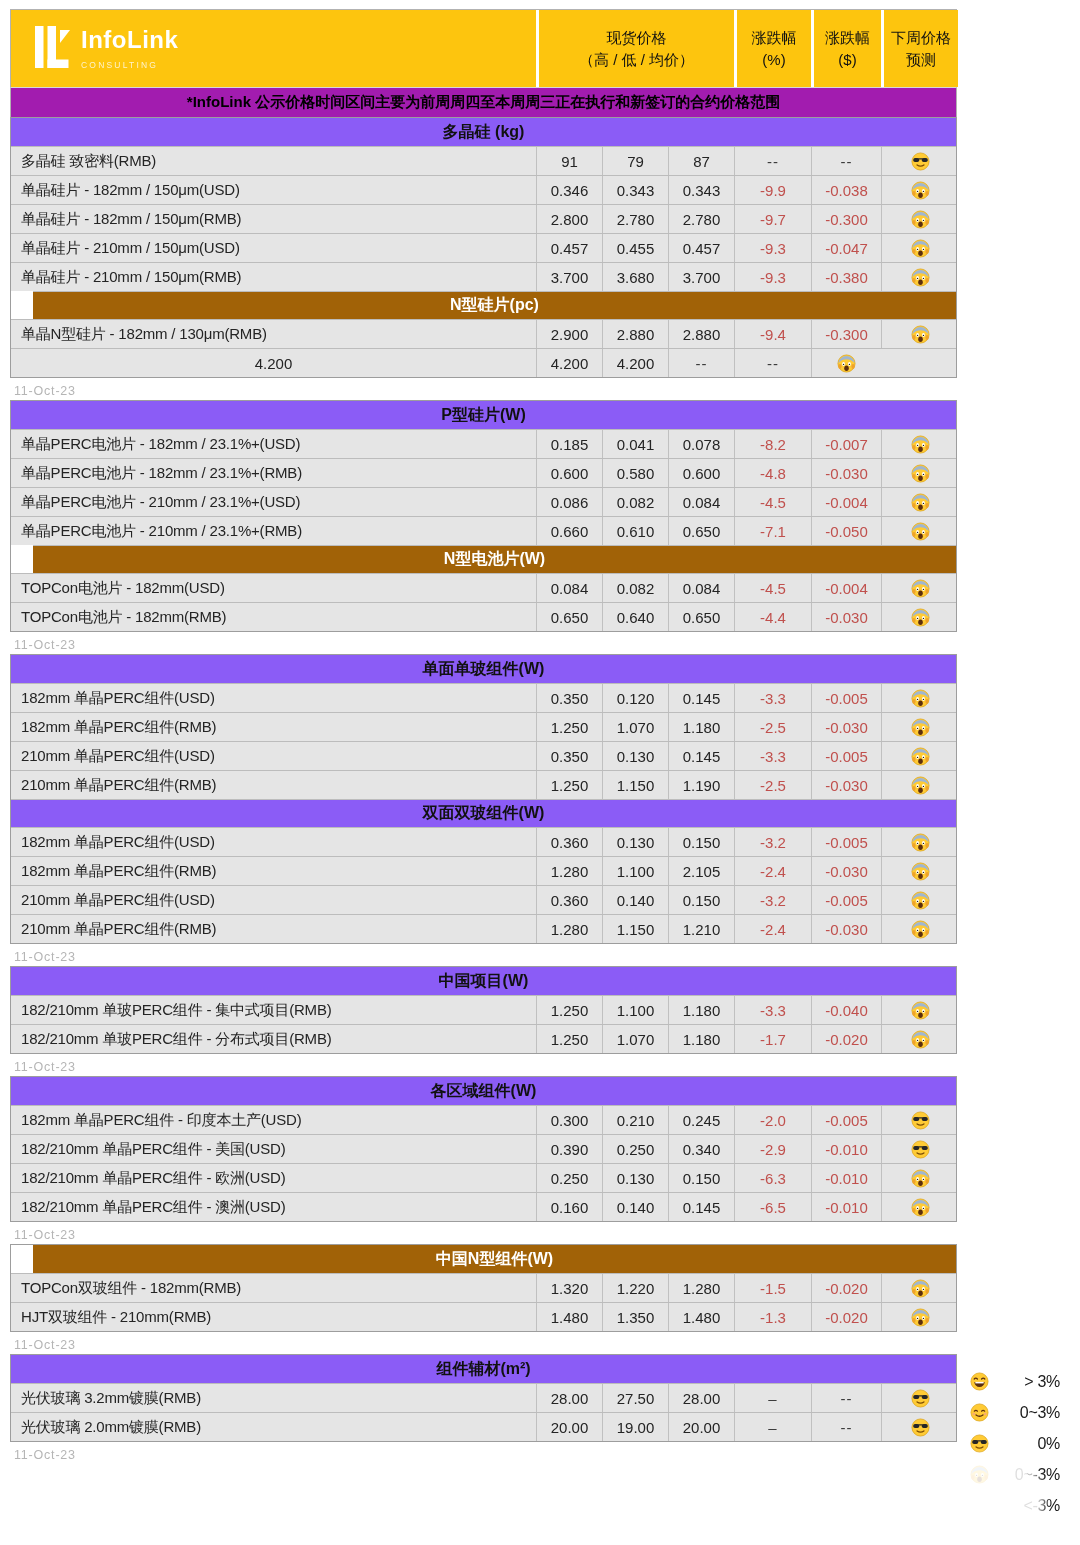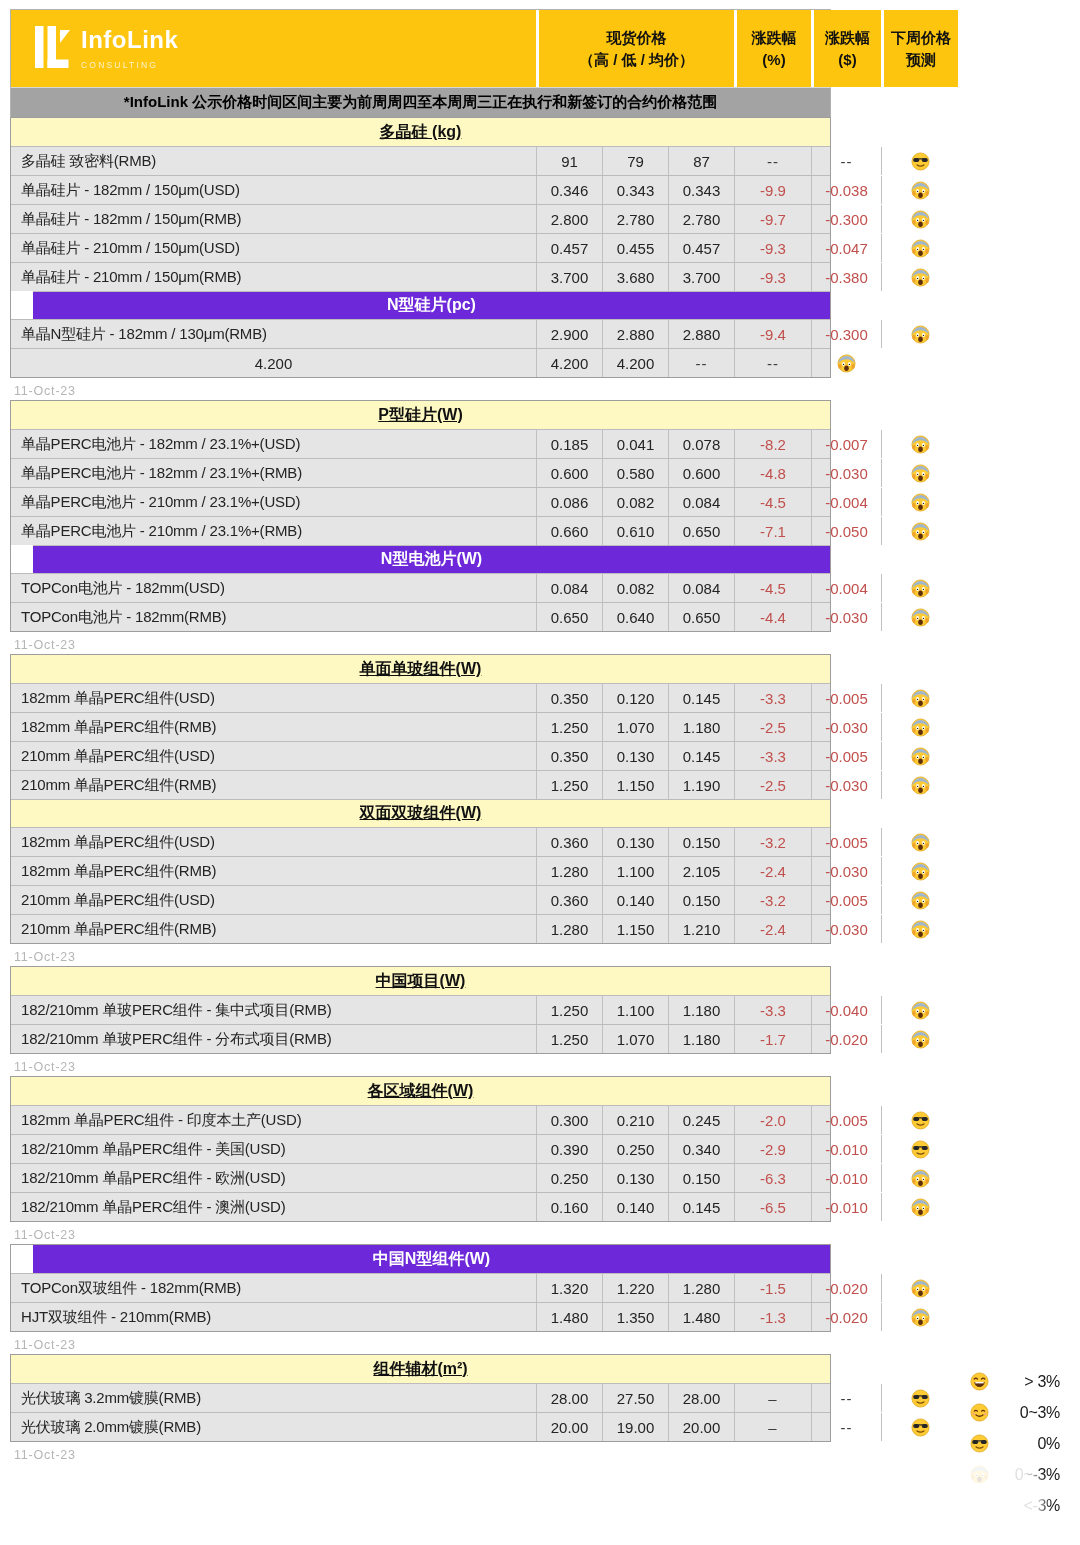--- a/index.html
+++ b/index.html
@@ -1,43 +1,43 @@
 <!DOCTYPE html>
 <html style="--accent: #FDC50E; --negative: #C0504D;"><head>
 <meta charset="utf-8">
 <style>
   * { margin:0; padding:0; box-sizing:border-box; }
   html,body { background:#ffffff; }
   body { font-family:"Liberation Sans","DejaVu Sans",sans-serif; color:#1d1d1d; }
   .page { position:relative; width:1080px; height:1545px; background:#fff; overflow:hidden; }
 
-  .table-area { position:absolute; left:10px; top:9px; width:821px; }
+  .table-area { position:absolute; left:10px; top:9px; width:947px; }
 
   
   .yellow-header { display:grid; grid-template-columns:525px 195px 74px 67px 74px; column-gap:3px;
                    height:78px; background:#fff; border:1px solid #b2b2b2; border-bottom:none; }
   .yellow-header > div { background:var(--accent,#FDC50E); display:flex; flex-direction:column; justify-content:center; align-items:center; }
-  .hdr-label { font-weight:bold; font-size:15px; line-height:22px; color:#111; text-align:left; }
+  .hdr-label { font-weight:normal; font-size:15px; line-height:22px; color:#111; text-align:left; }
   .logo-cell { align-items:flex-start !important; padding-left:24px; }
   .logo-wrap { display:flex; align-items:center; }
   .logo-text-wrap { margin-left:10px; }
   .logo-title { color:#fff; font-weight:bold; font-size:24px; letter-spacing:0.5px; line-height:24px; }
   .logo-sub { color:rgba(255,255,255,0.78); font-size:8.5px; letter-spacing:2.2px; margin-top:8px; }
 
   
   .note-row { height:30px; border:1px solid #b2b2b2; border-top:1px solid #d8d8d8; border-bottom:none;
               display:flex; align-items:center; justify-content:center;
-              font-weight:bold; font-size:15px; color:#000; background:#a3a3a3; }
+              font-weight:bold; font-size:15px; color:#000; background:#a21caf; }
 
   
   .block { border:1px solid #9d9d9d; background:#fff; }
   .sec-h { height:28px; display:flex; align-items:center; justify-content:center;
            font-weight:bold; font-size:16px; }
-  .sec-h.light { background:#fef9c3; color:#111;text-decoration:underline; }
-  .sec-h.dark  { background:#6d28d9; color:#fff;margin-left:22px; }
+  .sec-h.light { background:#8b5cf6; color:#111; }
+  .sec-h.dark  { background:#a16207; color:#fff;margin-left:22px; }
   .sec-h + .sec-h, .t-row + .sec-h, .t-row + .t-row, .sec-h + .t-row { border-top:1px solid #bcbcbc; }
 
   .t-row { display:grid; grid-template-columns:525px 66px 66px 66px 77px 70px 77px; height:29px; background:#e5e5e5; }
   .cell { display:flex; align-items:center; justify-content:center; font-size:15px; color:#242424; }
   .cell.name { justify-content:flex-start; padding-left:10px; letter-spacing:-0.2px; }
   .cell + .cell { border-left:1px solid #c0c0c0; }
   .cell.neg { color:var(--negative,#C0504D); }
   .cell.dash { color:#3c3c3c; letter-spacing:1px; }
 
   .date { height:16px; padding:6px 0 0 4px; margin-bottom:6px;

